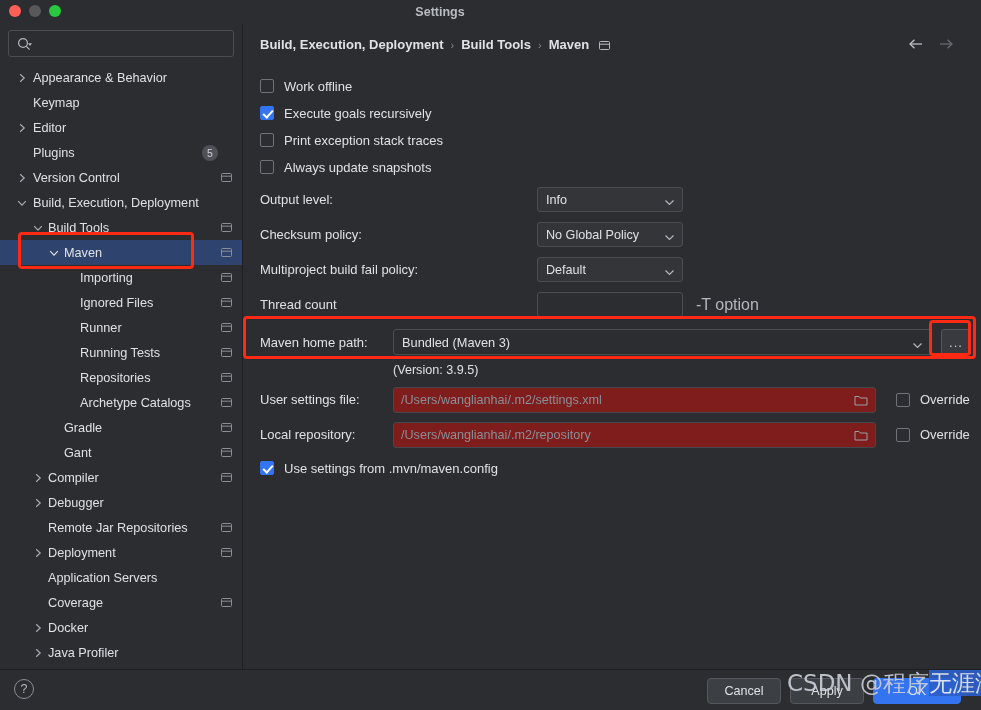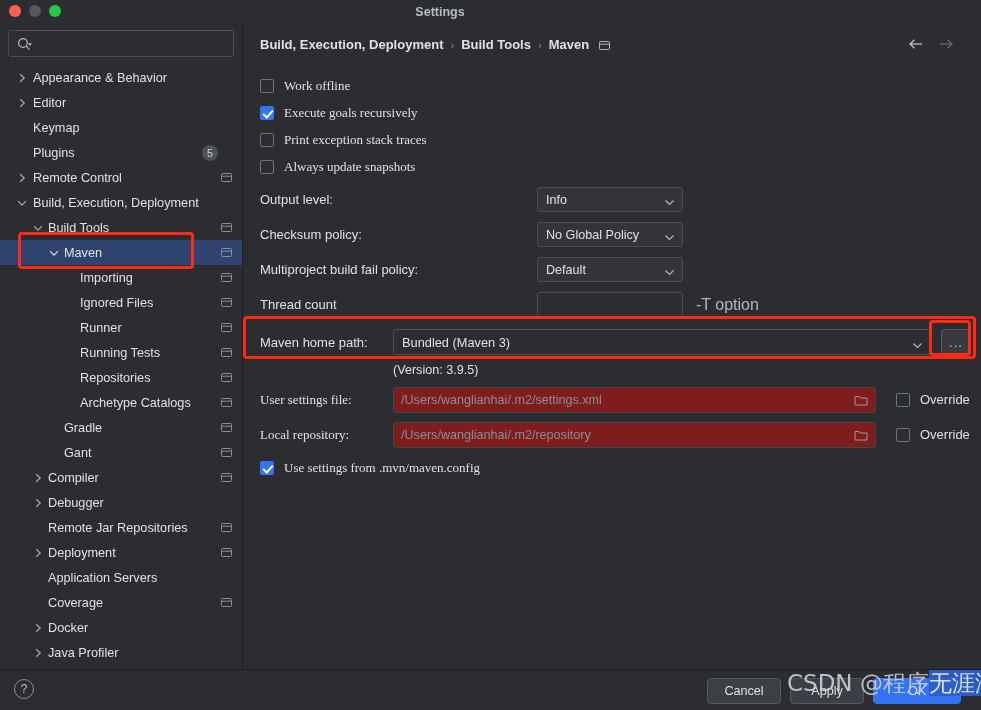--- a/index.html
+++ b/index.html
@@ -105,21 +105,21 @@
   .cb {
     width: 14px; height: 14px; border: 1px solid #6f737a; border-radius: 2px;
     background: #2b2d30; flex: 0 0 auto; margin-right: 10px; position: relative;
   }
   .cb.checked { background: #3574f0; border-color: #3574f0; }
   .cb.checked::after {
     content: ""; position: absolute; left: 4px; top: 1px;
     width: 4px; height: 8px; border: solid #fff; border-width: 0 2px 2px 0;
     transform: rotate(42deg);
   }
-  .cb-label { font-size: 13px; color: #dfe1e5; font-family: Liberation Serif, serif; }
+  .cb-label { font-size: 13px; color: #dfe1e5; }
 
   .field-row {
     display: flex; align-items: center; height: 35px; position: relative;
   }
   .field-label { font-size: 13px; color: #dfe1e5; width: 277px; flex: 0 0 auto; }
 
   .combo {
     width: 146px; height: 25px; background: #333539;
     border: 1px solid #4a4d52; border-radius: 3px;
     display: flex; align-items: center; position: relative;
@@ -154,21 +154,21 @@
     display: flex; align-items: center; justify-content: center;
     font-size: 13px; color: #c6c9ce; letter-spacing: 1px;
     flex: 0 0 auto;
   }
   .version-line {
     font-size: 12.6px; color: #dfe1e5; margin-left: 133px; margin-top: 4px;
     margin-bottom: 5px;
   }
 
   .path-row { display: flex; align-items: center; height: 35px; }
-  .path-label { font-size: 13px; color: #dfe1e5; width: 133px; flex: 0 0 auto; font-family: Liberation Serif, serif; }
+  .path-label { font-size: 13px; color: #dfe1e5; width: 133px; flex: 0 0 auto; }
   .path-input-wrap {
     position: relative; width: 483px; height: 26px; flex: 0 0 auto;
     background: #7f1d1d; border: 1px solid #44474c; border-radius: 3px;
   }
   .path-input {
     position: absolute; left: 7px; top: 0; right: 28px; height: 24px;
     background: transparent; border: none; outline: none;
     font-size: 12.6px; color: #8a8e96; font-family: "Liberation Sans", sans-serif;
   }
   .path-input::placeholder { color: #8a8e96; opacity: 1; }
@@ -238,37 +238,37 @@
       </div>
     </div>
     <div class="tree" id="tree">
         <div class="tree-item d0 bold">
           <span class="chevron"><svg width="12" height="12" viewBox="0 0 12 12">
               <polyline points="4.2,2.2 8.2,6 4.2,9.8" fill="none" stroke="#a9acb2" stroke-width="1.2"></polyline>
             </svg></span>
           <span class="label">Appearance &amp; Behavior</span>
         </div>
         <div class="tree-item d0 bold">
+          <span class="label">Keymap</span>
+        </div>
+        <div class="tree-item d0 bold">
           <span class="chevron"><svg width="12" height="12" viewBox="0 0 12 12">
               <polyline points="4.2,2.2 8.2,6 4.2,9.8" fill="none" stroke="#a9acb2" stroke-width="1.2"></polyline>
             </svg></span>
           <span class="label">Editor</span>
-        </div>
-        <div class="tree-item d0 bold">
-          <span class="label">Keymap</span>
         </div>
         <div class="tree-item d0 bold">
           <span class="label">Plugins</span>
           <span class="badge">5</span>
         </div>
         <div class="tree-item d0 bold">
           <span class="chevron"><svg width="12" height="12" viewBox="0 0 12 12">
               <polyline points="4.2,2.2 8.2,6 4.2,9.8" fill="none" stroke="#a9acb2" stroke-width="1.2"></polyline>
             </svg></span>
-          <span class="label">Remote Control</span>
+          <span class="label">Version Control</span>
           <span class="mod-icon"><svg width="11" height="11" viewBox="0 0 11 11">
               <rect x="0.5" y="1.5" width="10" height="8" rx="1" fill="none" stroke="#8a8e96" stroke-width="1"></rect>
               <line x1="0.5" y1="4.2" x2="10.5" y2="4.2" stroke="#8a8e96" stroke-width="1"></line>
             </svg></span>
         </div>
         <div class="tree-item d0 bold">
           <span class="chevron"><svg width="12" height="12" viewBox="0 0 12 12">
               <polyline points="2.2,4.2 6,8.2 9.8,4.2" fill="none" stroke="#a9acb2" stroke-width="1.2"></polyline>
             </svg></span>
           <span class="label">Build, Execution, Deployment</span>

